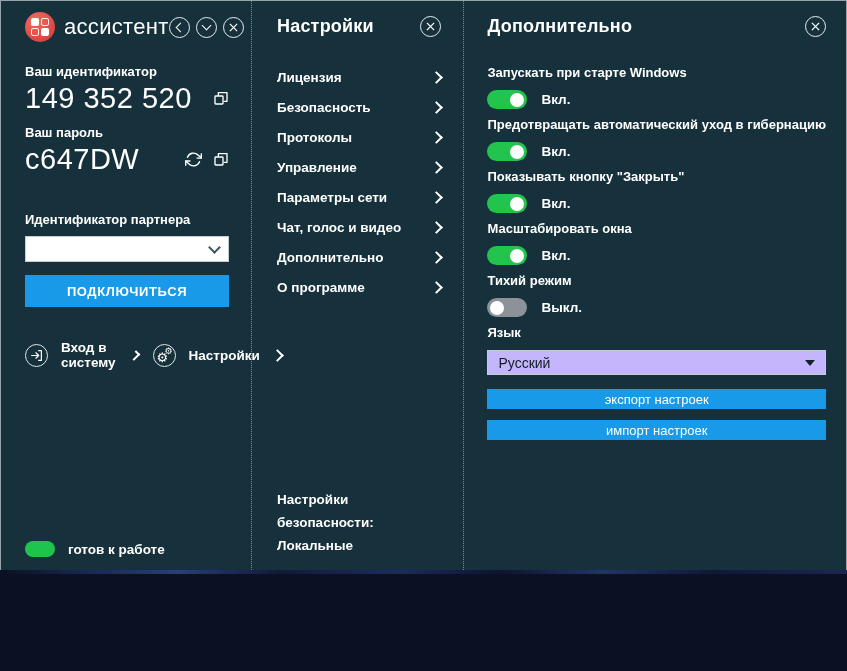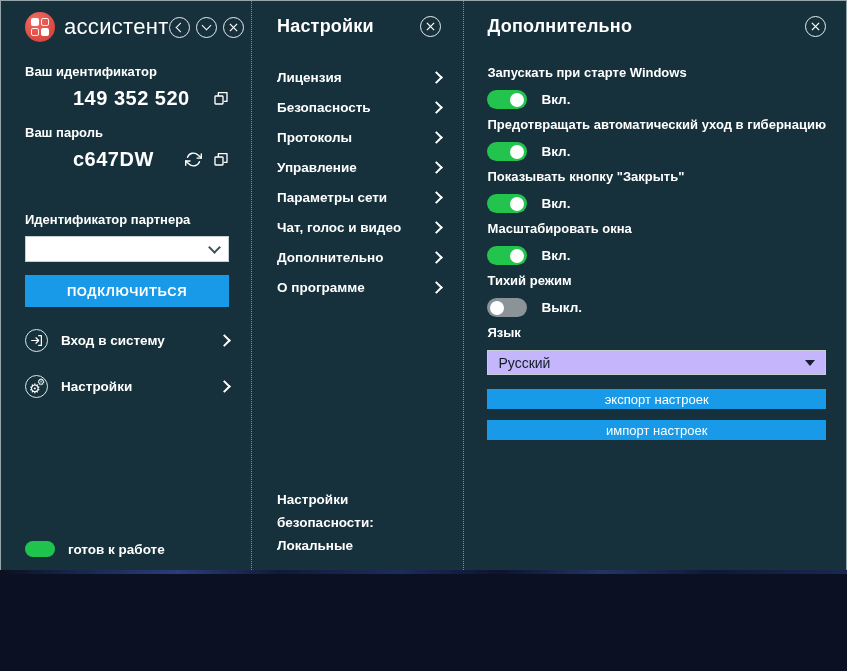--- a/index.html
+++ b/index.html
@@ -49,21 +49,21 @@
   .chev { display: inline-block; }
   .chev-left  { width: 7px; height: 7px; border-left: 1.7px solid #fff; border-bottom: 1.7px solid #fff; transform: rotate(45deg); margin-left: 3px; }
   .chev-down  { width: 7px; height: 7px; border-right: 1.7px solid #fff; border-bottom: 1.7px solid #fff; transform: rotate(45deg); margin-top: -3px; }
   .chev-right-lg { width: 9px; height: 9px; border-top: 2px solid #fff; border-right: 2px solid #fff; transform: rotate(45deg); }
   .chev-down-dark { width: 9px; height: 9px; border-right: 2px solid #3c535d; border-bottom: 2px solid #3c535d; transform: rotate(45deg); margin-top: -4px; }
 
   
   .field-label { font-size: 13px; font-weight: 700; color: #fff; }
   .lbl-id   { margin-top: 21px; }
   .big-row  { display: flex; align-items: center; margin-top: 2px; height: 34px; }
-  .big-value { font-size: 20px; font-weight: 700; letter-spacing: .5px; margin-left: 48px; }
+  .big-value { font-size: 29px; font-weight: 400; letter-spacing: .5px; }
   .big-icons { margin-left: auto; display: flex; align-items: center; gap: 11px; }
   .icon-btn { display: flex; align-items: center; justify-content: center; cursor: pointer; }
   .lbl-pwd  { margin-top: 10px; }
   .lbl-partner { margin-top: 36px; }
 
   .combo {
     margin-top: 9px; height: 26px; background: #fff; border: 1px solid #c6ced1;
     display: flex; align-items: center; padding: 0 9px 0 7px;
   }
   .combo input {
@@ -72,21 +72,21 @@
   }
   .btn {
     border: none; cursor: pointer; background: #189ae8; color: #fff;
     font-family: "Liberation Sans", sans-serif;
   }
   .connect-btn {
     margin-top: 13px; height: 32px; font-size: 13px; font-weight: 700;
     text-transform: uppercase; letter-spacing: .6px;
   }
 
-  .left-menu { margin-top: 21px; display: flex; flex-direction: column; gap: 22px; }
+  .left-menu { margin-top: 36px; display: flex; flex-direction: row; gap: 15px; }
   .left-menu-item { display: flex; align-items: center; gap: 13px; cursor: pointer; height: 24px; }
   .round-icon {
     width: 23px; height: 23px; border: 1.3px solid #dfe7e9; border-radius: 50%;
     display: flex; align-items: center; justify-content: center; flex: 0 0 23px; position: relative;
   }
   .left-menu-label { font-size: 13.5px; font-weight: 700; }
   .left-menu-item .chev-right-lg { margin-left: auto; }
   .gear-big   { font-size: 13px; line-height: 1; position: absolute; left: 3px; bottom: 2px; }
   .gear-small { font-size: 9px;  line-height: 1; position: absolute; right: 2px; top: 2px; }
 

